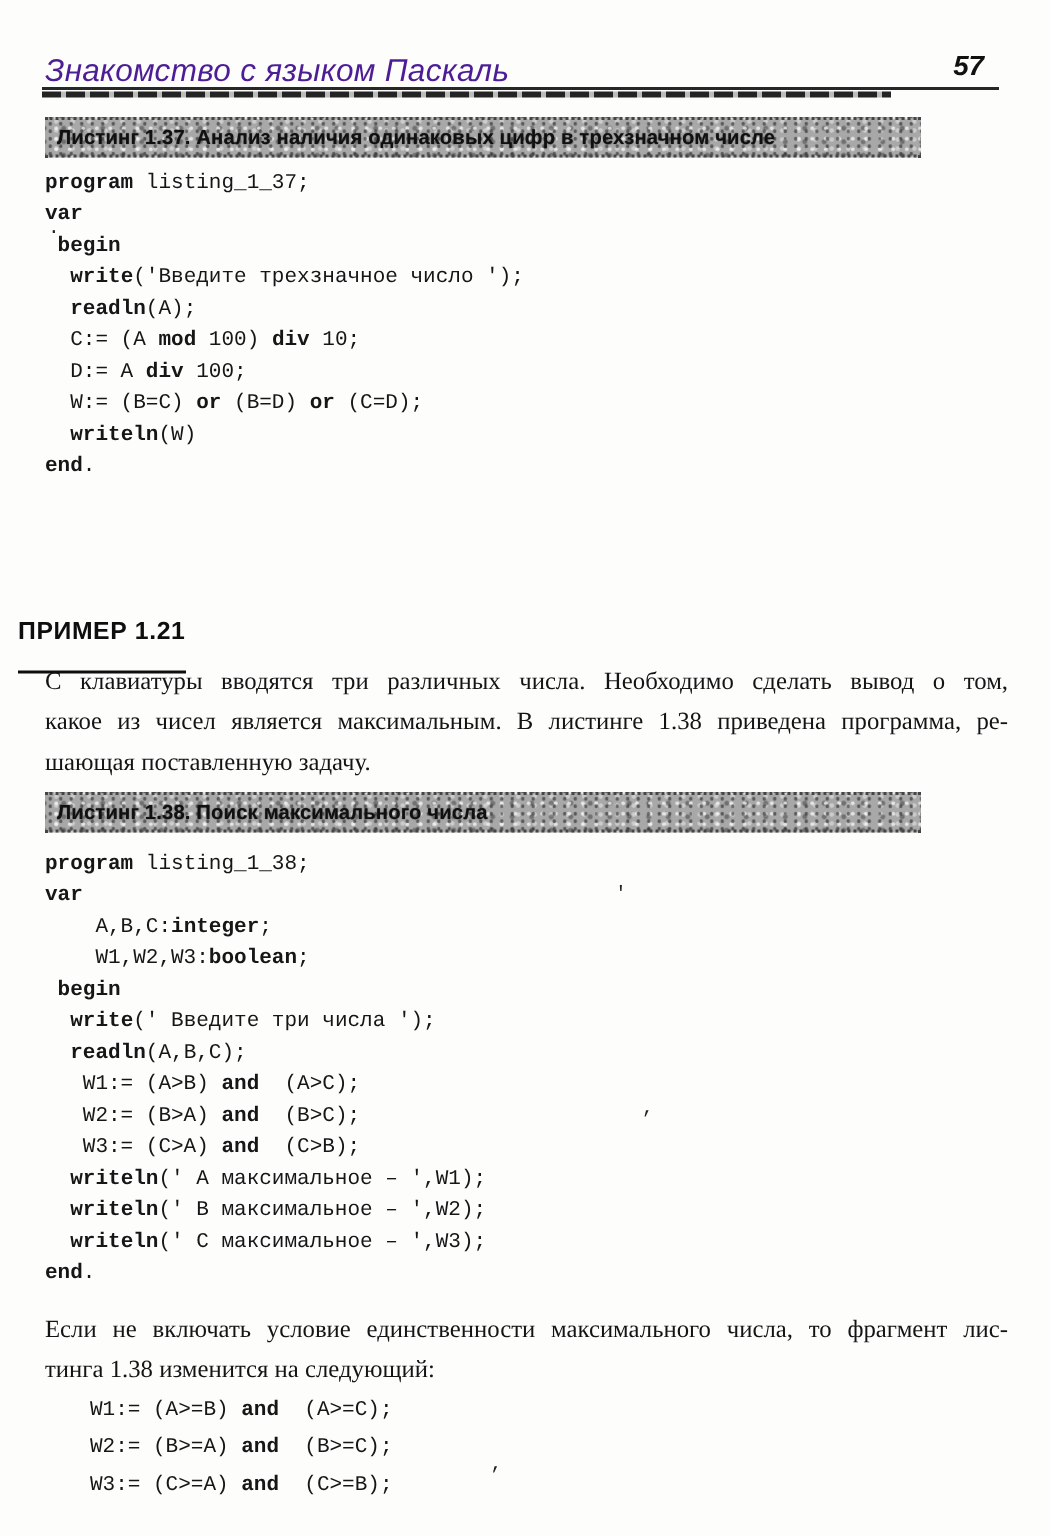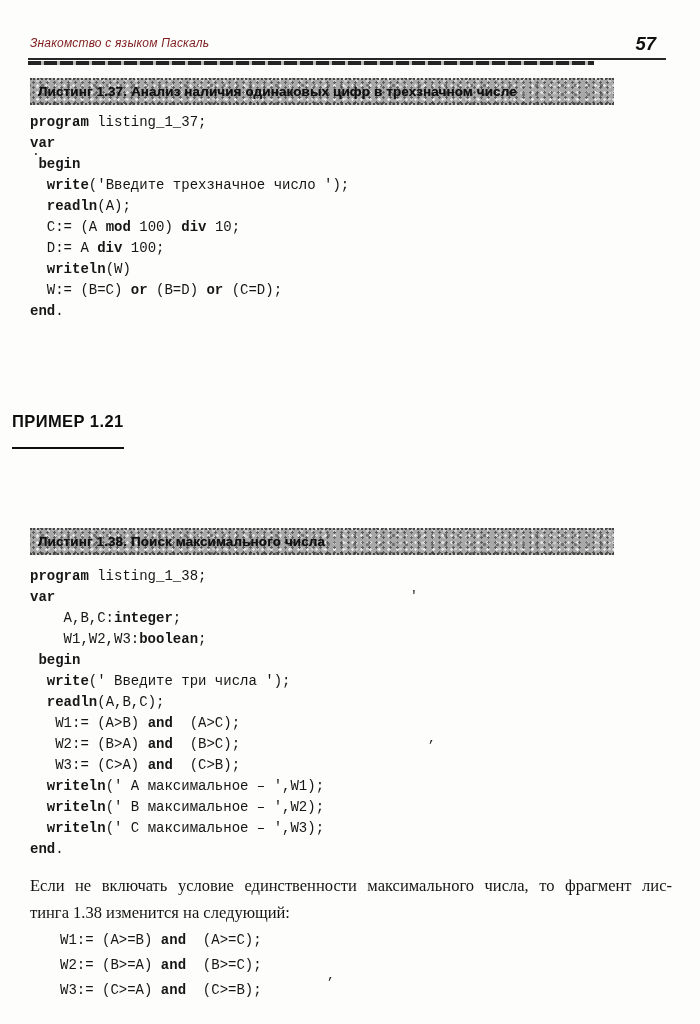--- a/index.html
+++ b/index.html
@@ -10,21 +10,21 @@
     overflow:hidden;
     color:#1b1b1b;
     font-family:"Liberation Serif", serif;
   }
   .page{position:absolute;inset:0;}
 
   
   .running-header{
     position:absolute;left:30px;top:36px;
     font-family:"Liberation Sans", sans-serif;
-    font-style:italic;font-size:12px;color:#7f1d1d;
+    font-style:italic;font-size:21px;color:#4c1d95;
     letter-spacing:.2px;
   }
   .page-number{
     position:absolute;right:44px;top:33px;
     font-family:"Liberation Sans", sans-serif;
     font-style:italic;font-weight:bold;font-size:18.5px;color:#111;text-align:right;
   }
   .rule-thin{
     position:absolute;left:28px;top:58px;width:638px;height:2px;
     background:#272727;
@@ -115,27 +115,32 @@
   </div>
 
   <div class="code-block code1">
       <div class="code-line"><span class="kw">program</span><span> listing_1_37;</span></div>
       <div class="code-line"><span class="kw">var</span></div>
       <div class="code-line"><span> </span><span class="kw">begin</span></div>
       <div class="code-line"><span>  </span><span class="kw">write</span><span>('Введите трехзначное число ');</span></div>
       <div class="code-line"><span>  </span><span class="kw">readln</span><span>(A);</span></div>
       <div class="code-line"><span>  C:= (A </span><span class="kw">mod</span><span> 100) </span><span class="kw">div</span><span> 10;</span></div>
       <div class="code-line"><span>  D:= A </span><span class="kw">div</span><span> 100;</span></div>
+      <div class="code-line"><span>  W:= (B=C) </span><span class="kw">or</span><span> (B=D) </span><span class="kw">or</span><span> (C=D);</span></div>
       <div class="code-line"><span>  </span><span class="kw">writeln</span><span>(W)</span></div>
-      <div class="code-line"><span>  W:= (B=C) </span><span class="kw">or</span><span> (B=D) </span><span class="kw">or</span><span> (C=D);</span></div>
       <div class="code-line"><span class="kw">end</span><span>.</span></div>
     </div>
 
   <div class="example-heading">ПРИМЕР 1.21</div>
 
+  <div class="para para1">
+      <div class="para-line">С клавиатуры вводятся три различных числа. Необходимо сделать вывод о том,</div>
+      <div class="para-line">какое из чисел является максимальным. В листинге 1.38 приведена программа, ре-</div>
+      <div class="para-line last">шающая поставленную задачу.</div>
+    </div>
 
   <div class="listing-bar bar2">
     <span class="bar-text">Листинг 1.38. Поиск максимального числа</span>
   </div>
 
   <div class="code-block code2">
       <div class="code-line"><span class="kw">program</span><span> listing_1_38;</span></div>
       <div class="code-line"><span class="kw">var</span></div>
       <div class="code-line"><span>    A,B,C:</span><span class="kw">integer</span><span>;</span></div>
       <div class="code-line"><span>    W1,W2,W3:</span><span class="kw">boolean</span><span>;</span></div>

